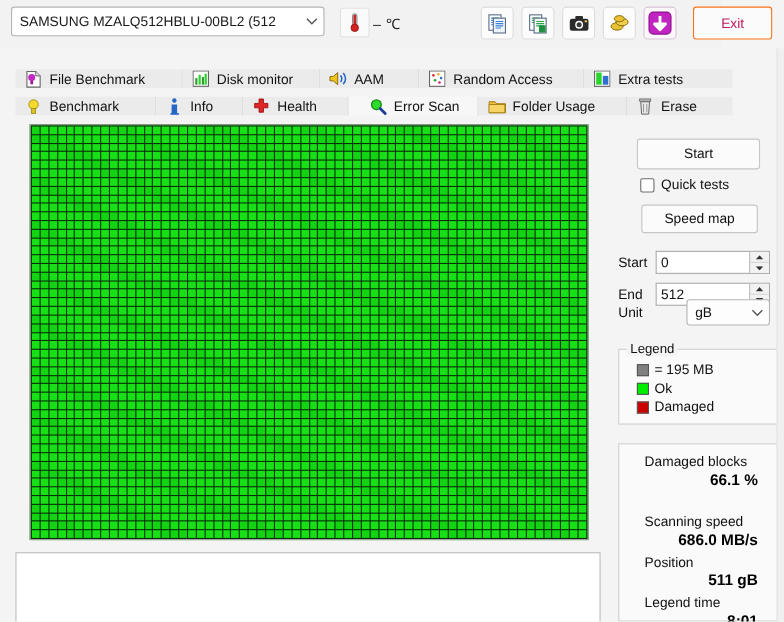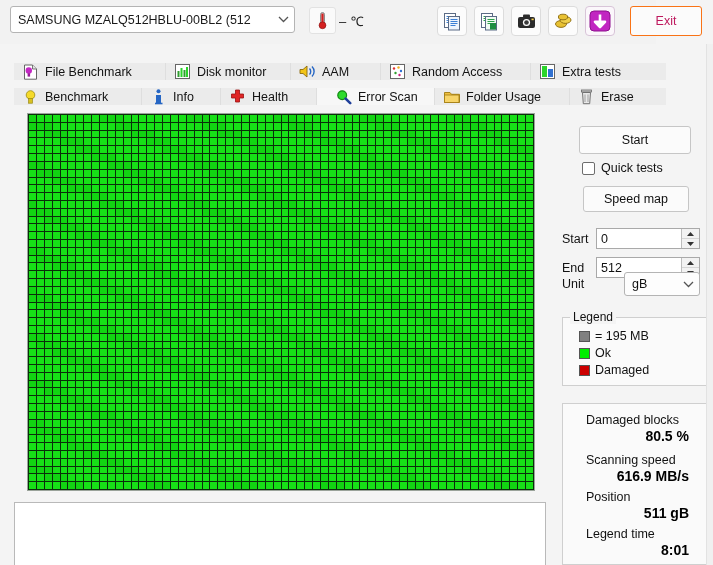--- a/index.html
+++ b/index.html
@@ -3511,23 +3511,23 @@
         <div class="li">
           <span class="sw" style="background:#cc0000"></span>
           <span>Damaged</span>
         </div>
       </div>
     </div>
 
     <div class="group stats">
       <div style="padding-top:9px;display:flex;flex-direction:column;gap:1px;">
         <div class="lab">Damaged blocks</div>
-        <div class="val">80.5 %</div>
-        <div class="lab" style="margin-top:8px">Scanning speed</div>
-        <div class="val">616.9 MB/s</div>
+        <div class="val">66.1 %</div>
+        <div class="lab" style="margin-top:22px">Scanning speed</div>
+        <div class="val">686.0 MB/s</div>
         <div class="lab" style="margin-top:5px">Position</div>
         <div class="val">511 gB</div>
         <div class="lab" style="margin-top:5px">Legend time</div>
         <div class="val">8:01</div>
       </div>
     </div>
   </div>
 
   <div class="vscroll"></div>
 </div>

